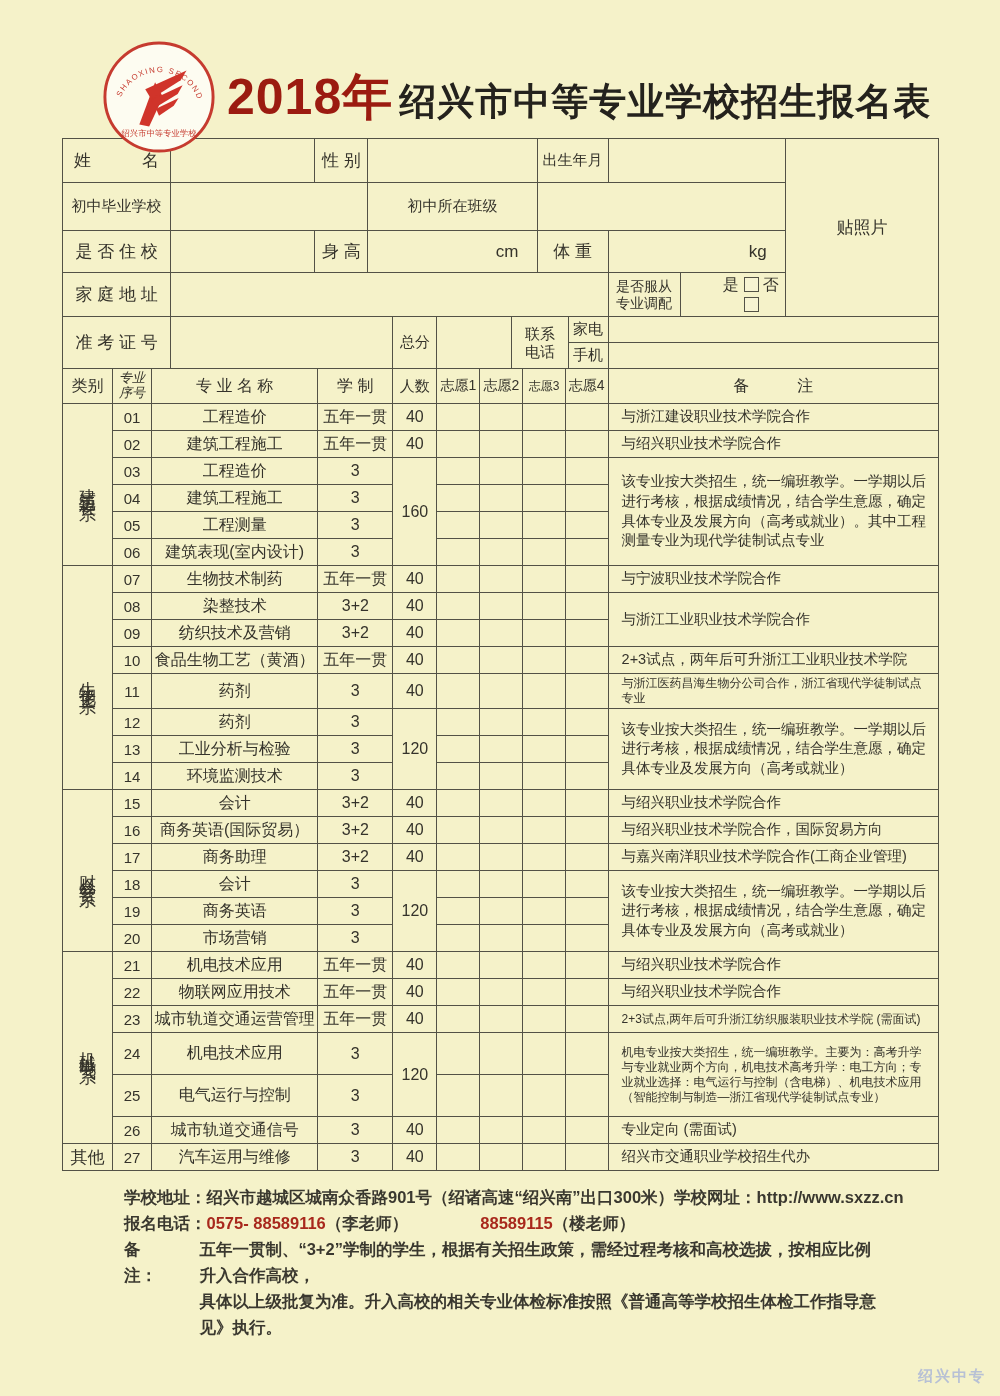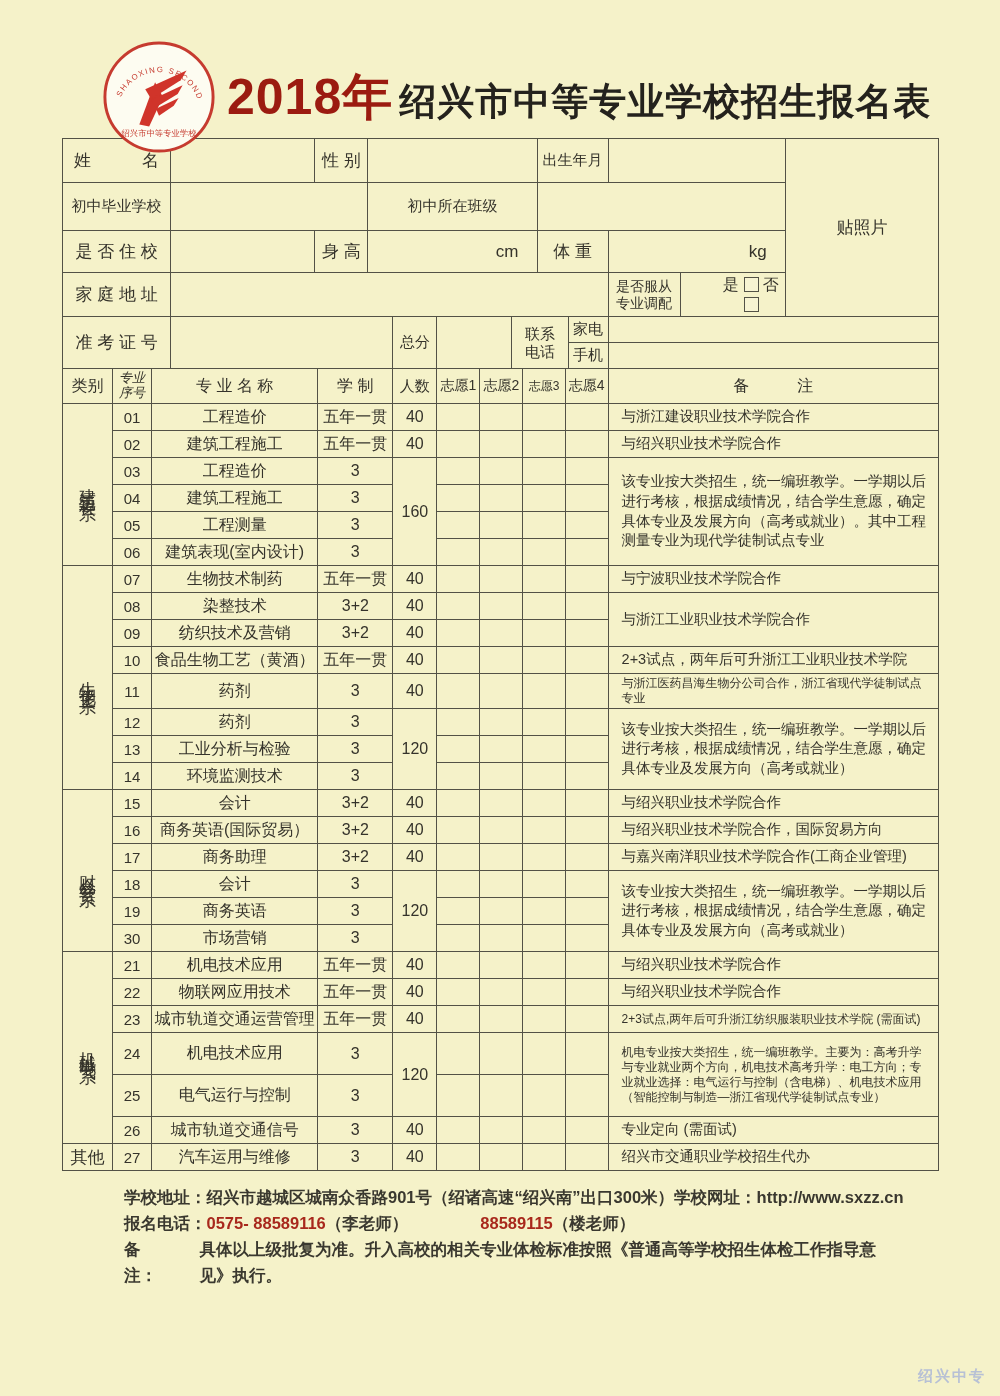--- a/index.html
+++ b/index.html
@@ -363,21 +363,21 @@
           <tr style="height: 27px;">
             <td class="num">19</td>
             <td class="name">商务英语</td>
             <td class="sys">3</td>
             <td class="choice"></td>
             <td class="choice"></td>
             <td class="choice"></td>
             <td class="choice"></td>
           </tr>
           <tr style="height: 27px;">
-            <td class="num">30</td>
+            <td class="num">20</td>
             <td class="name">市场营销</td>
             <td class="sys">3</td>
             <td class="choice"></td>
             <td class="choice"></td>
             <td class="choice"></td>
             <td class="choice"></td>
           </tr>
           <tr style="height: 27px;">
             <td class="cat vert" rowspan="6">机械电气系</td>
             <td class="num">21</td>
@@ -470,20 +470,21 @@
         <span>报名电话：</span>
         <span class="red">0575- 88589116</span>
         <span>（李老师）</span>
         <span class="gap2"></span>
         <span class="red">88589115</span>
         <span>（楼老师）</span>
       </div>
       <div class="f-line note-wrap" style="white-space:normal">
         <span>备　　注：</span>
         <div class="note-text">
+          <div>五年一贯制、“3+2”学制的学生，根据有关招生政策，需经过程考核和高校选拔，按相应比例升入合作高校，</div>
           <div>具体以上级批复为准。升入高校的相关专业体检标准按照《普通高等学校招生体检工作指导意见》执行。</div>
         </div>
       </div>
     </div>
   </div>
 
   <div class="watermark">绍兴中专</div>
 </div>
 
 </body></html>

